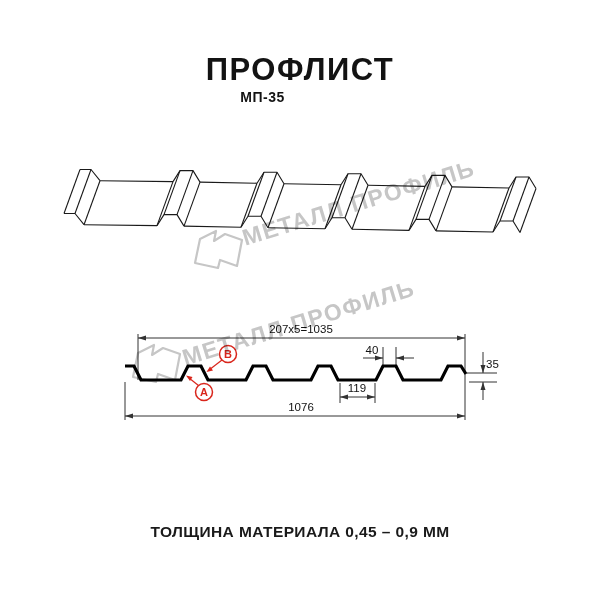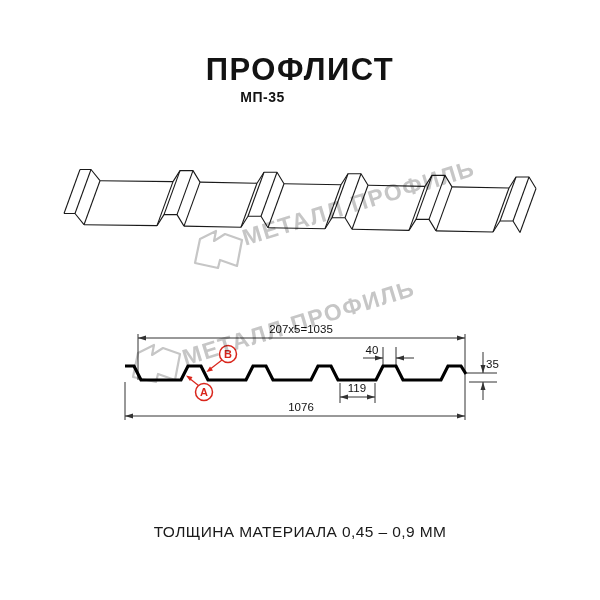--- a/index.html
+++ b/index.html
@@ -12,21 +12,21 @@
     font-size:31px;font-weight:800;letter-spacing:1.5px;color:#131313;margin:0;
   }
   .page-subtitle{
     position:absolute;top:89px;left:0;width:525px;text-align:center;
     font-size:14px;font-weight:700;letter-spacing:.5px;color:#131313;margin:0;
   }
   .iso-wrap{position:absolute;top:140px;left:0;width:600px;height:130px;}
   .section-wrap{position:absolute;top:320px;left:0;width:500px;height:120px;}
   .footer-text{
     position:absolute;top:523px;left:0;width:600px;text-align:center;
-    font-size:15.5px;font-weight:400;letter-spacing:.4px;color:#1a1a1a;margin:0;
+    font-size:15.5px;font-weight:700;letter-spacing:.4px;color:#1a1a1a;margin:0;
   }
   .wm-text{
     position:absolute;color:#c6c6c6;font-size:23px;font-weight:700;letter-spacing:1.5px;
     white-space:nowrap;transform-origin:left center;transform:rotate(-17deg);
     mix-blend-mode:multiply;z-index:5;pointer-events:none;
   }
   #wm1{left:243px;top:225px;}
   #wm2{left:183px;top:345px;}
   .wm-logo{position:absolute;mix-blend-mode:multiply;z-index:5;pointer-events:none;}
   #logo1{left:192px;top:229px;}

